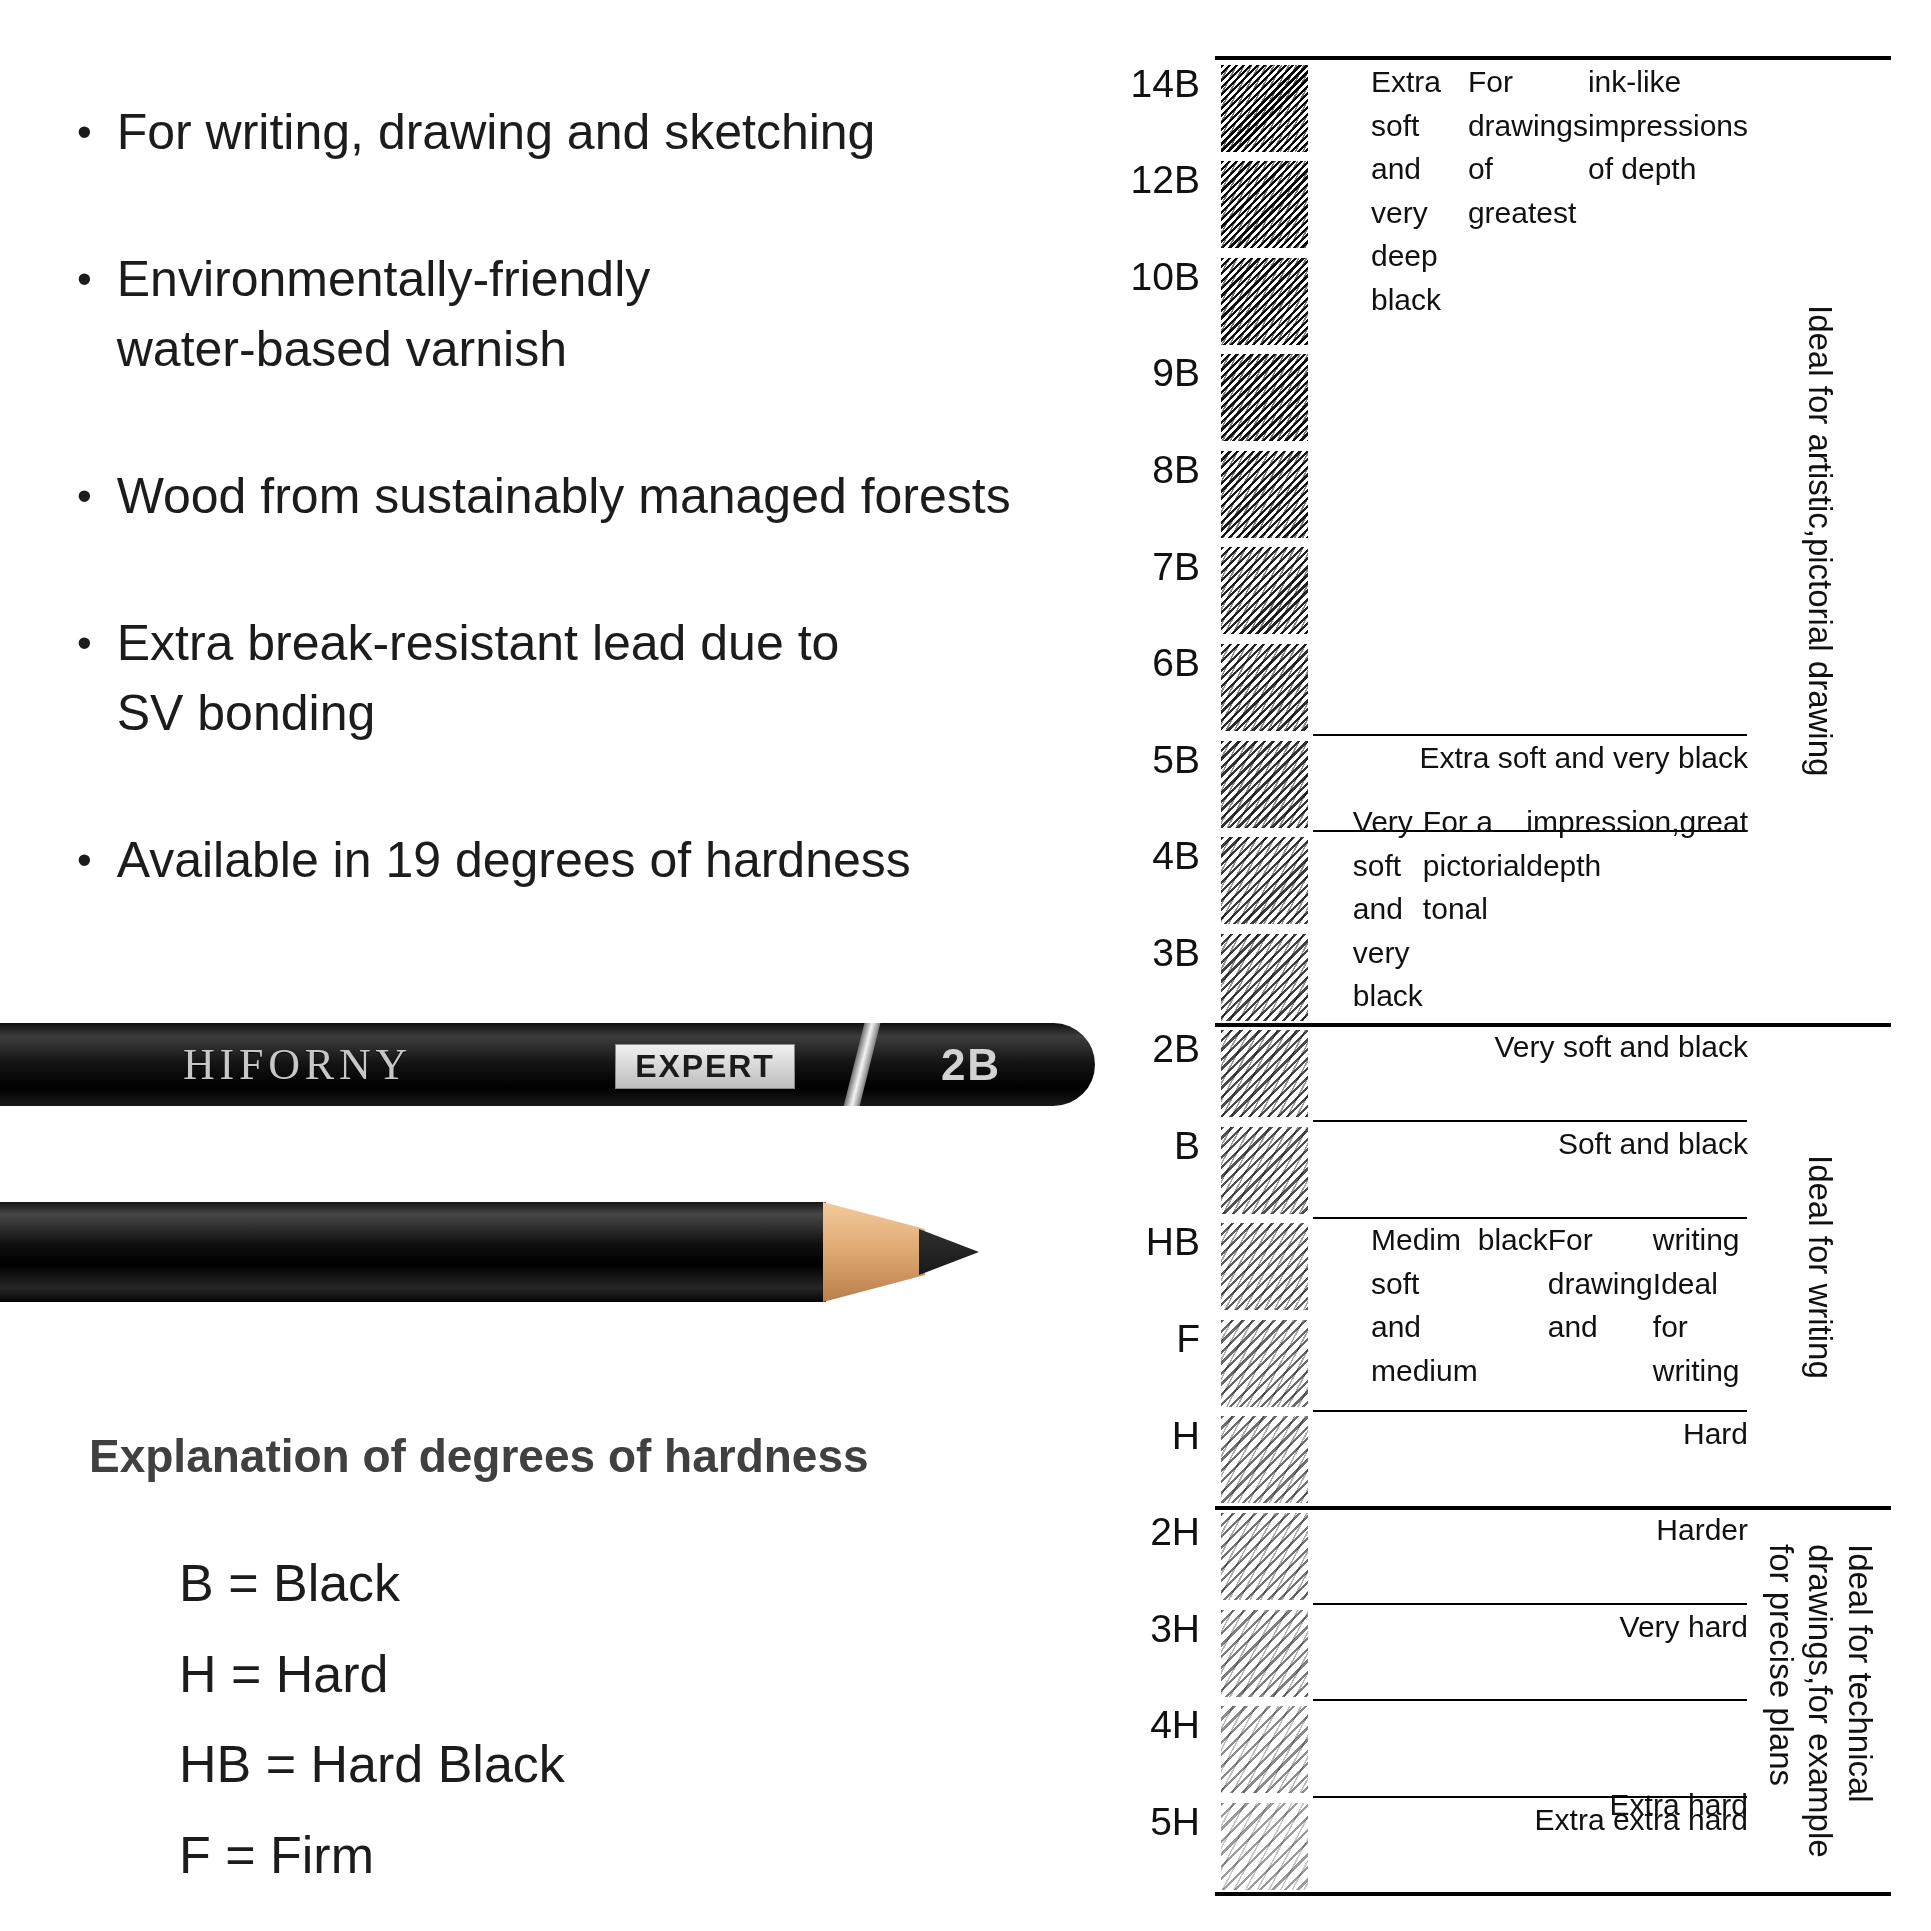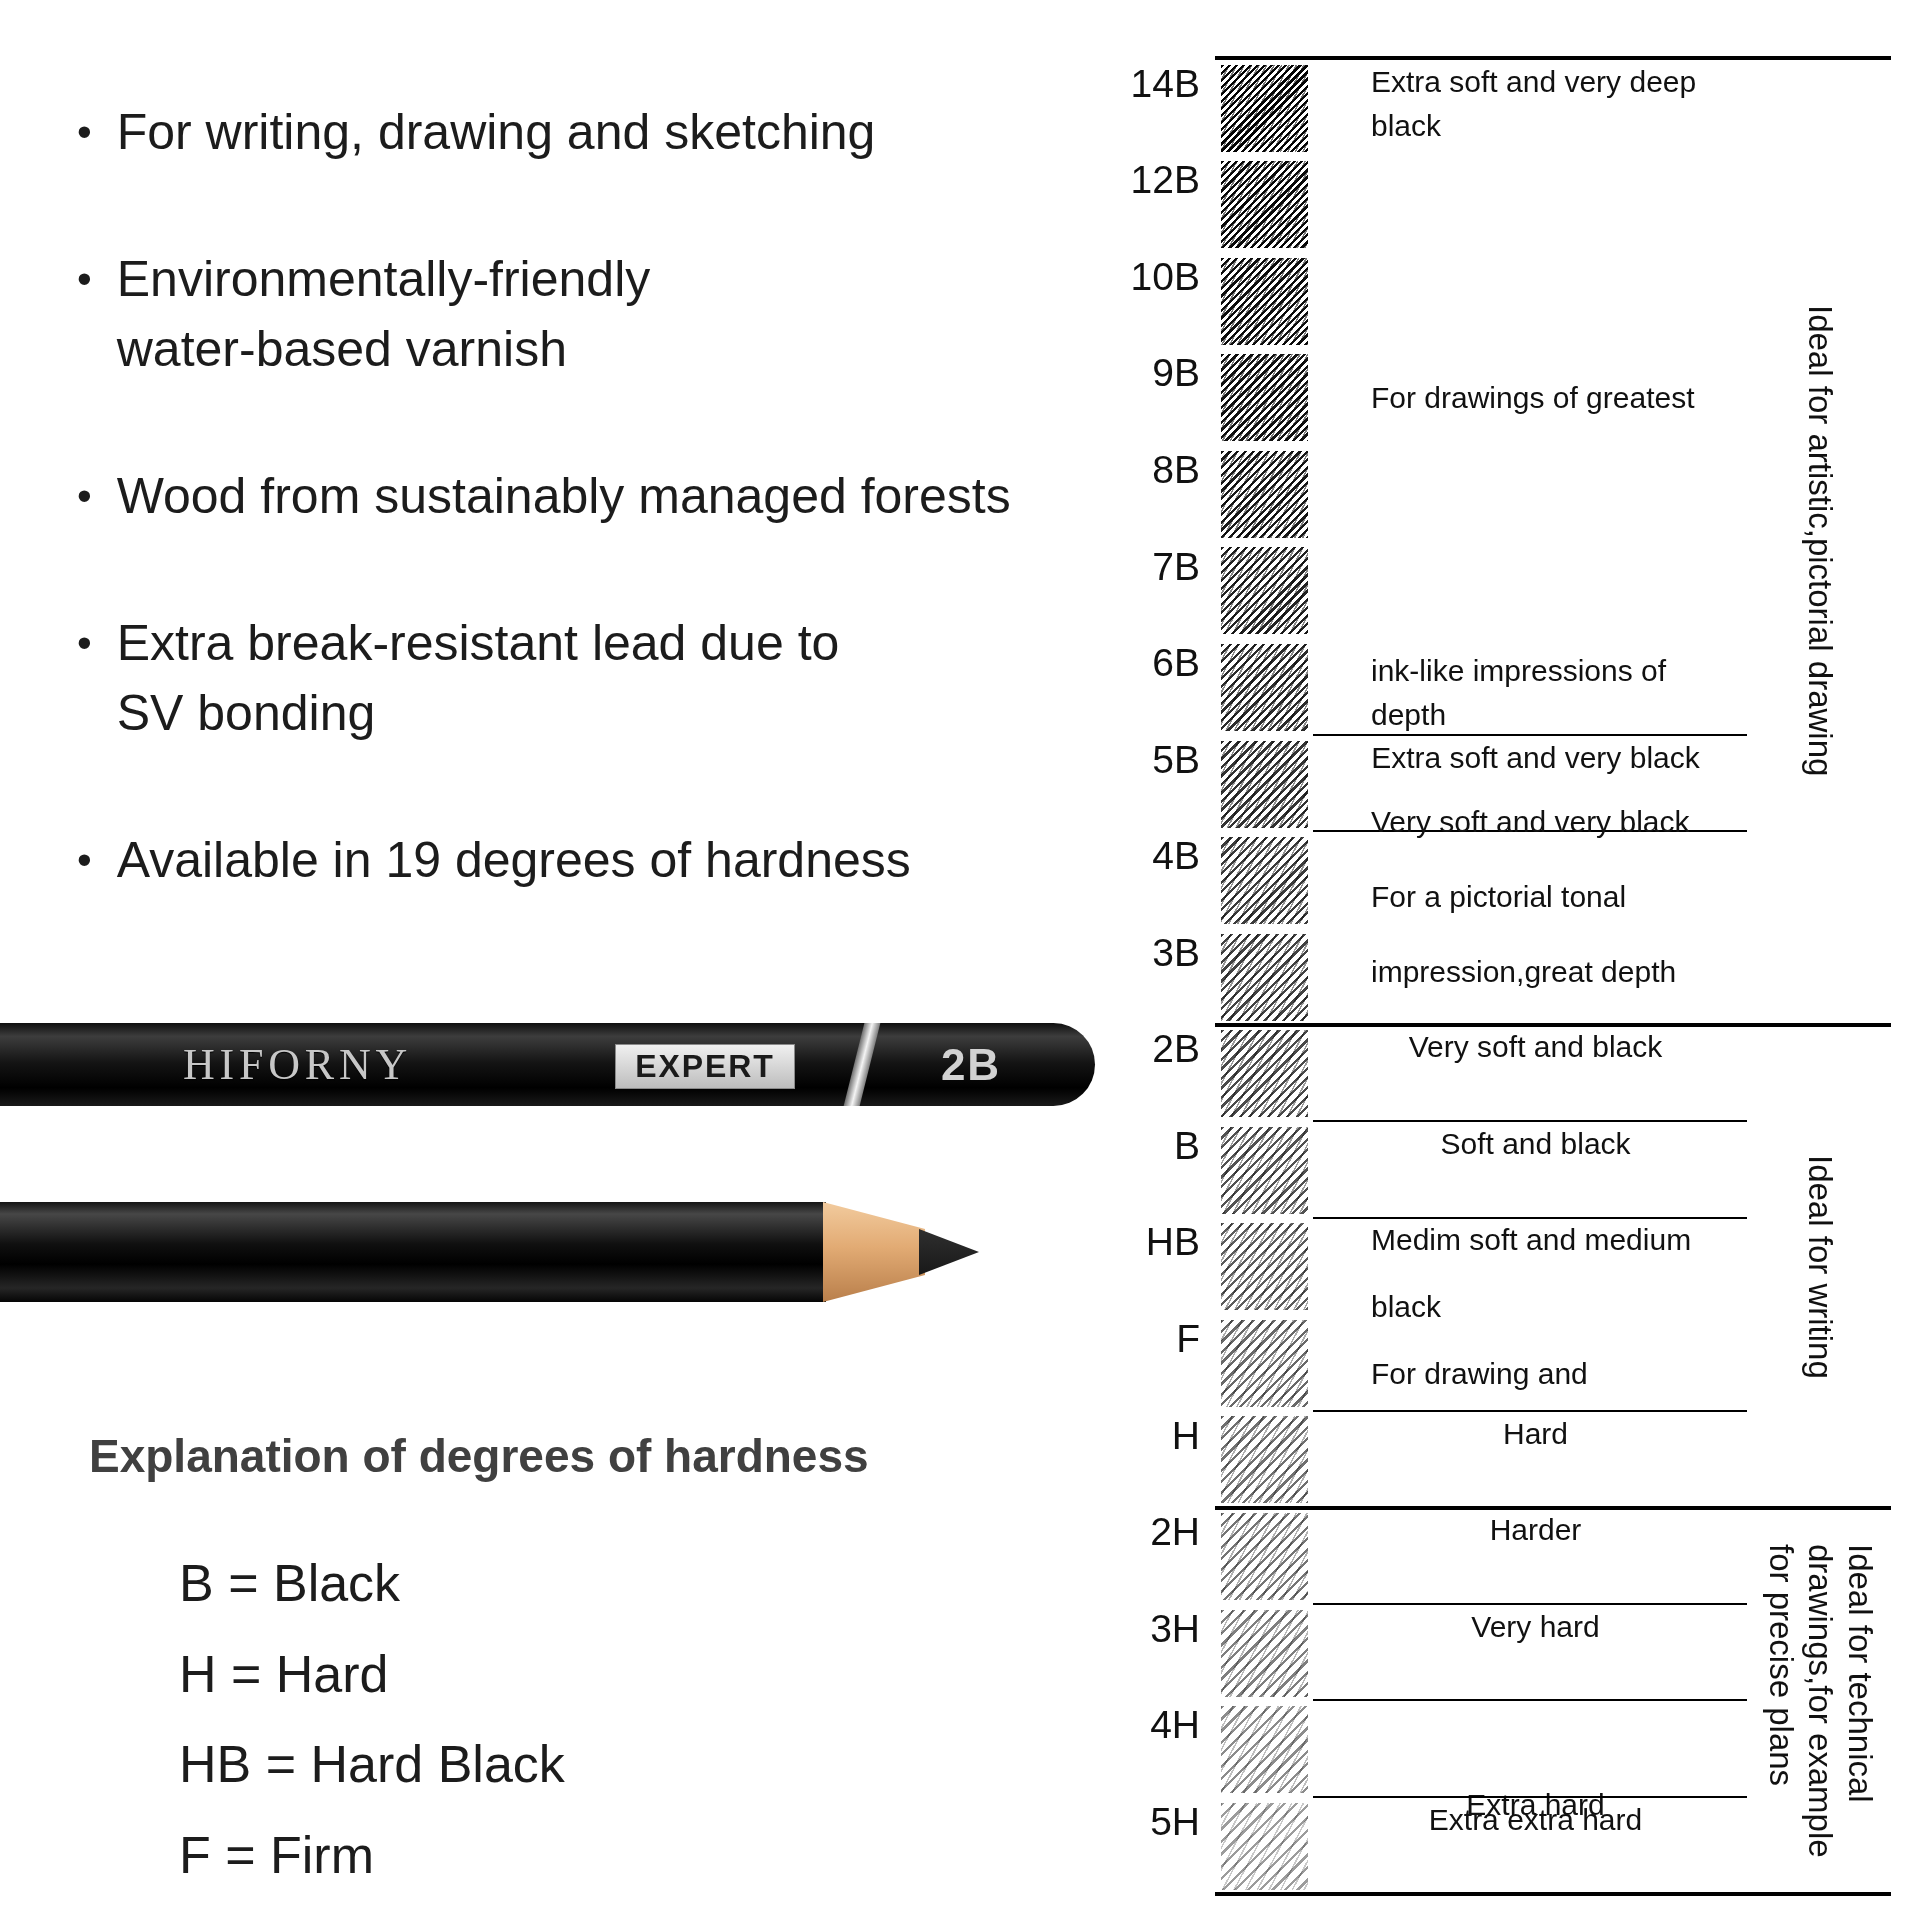--- a/index.html
+++ b/index.html
@@ -60,22 +60,22 @@
   
   .expl-title{position:absolute;left:89px;top:1429px;font-size:46px;font-weight:bold;color:#404040;}
   .legend{position:absolute;left:179px;top:1550px;}
   .legend-item{font-size:52px;line-height:1.3;margin-bottom:23px;color:#1c1c1c;}
 
   
   .chart{position:absolute;left:1130px;top:0;width:801px;height:1931px;}
   .grade-label{position:absolute;left:0;width:70px;text-align:right;font-size:39px;color:#111;}
   .swatch{position:absolute;left:91px;width:87px;height:87px;background-color:#fff;}
   .desc{
-    position:absolute;left:193px;width:425px;display:flex;flex-direction:column;
-    justify-content:space-between;font-size:30px;line-height:1.45;color:#111;box-sizing:border-box;
+    position:absolute;left:193px;width:425px;display:flex;
+    justify-content:flex-end;font-size:30px;line-height:1.45;color:#111;box-sizing:border-box;
   }
   .desc.center{text-align:center;}
   .desc.left{padding-left:48px;text-align:left;}
   .sep-thin{position:absolute;left:183px;width:434px;height:1.9px;background:#000;}
   .sep-thick{position:absolute;left:85px;width:676px;height:3.9px;background:#000;}
   .side-label{
     position:absolute;left:618px;width:145px;
     display:flex;align-items:center;justify-content:center;
     writing-mode:vertical-rl;white-space:pre-line;
     font-size:33px;line-height:1.2;color:#111;
@@ -192,20 +192,21 @@
       </div>
       <div class="sep-thin" style="top: 1217px;"></div>
       <div class="grade-label" style="top: 1220px;">HB</div>
       <div class="swatch" style="top: 1223px; background-image: repeating-linear-gradient(135deg, rgba(0, 0, 0, 0.64) 0px, rgba(0, 0, 0, 0.64) 2.3px, rgba(255, 255, 255, 0) 2.3px, rgba(255, 255, 255, 0) 7.1px), repeating-linear-gradient(118deg, rgba(0, 0, 0, 0.35) 0px, rgba(0, 0, 0, 0.35) 1.5px, rgba(255, 255, 255, 0) 1.5px, rgba(255, 255, 255, 0) 8.7px);"></div>
       <div class="grade-label" style="top: 1317px;">F</div>
       <div class="swatch" style="top: 1320px; background-image: repeating-linear-gradient(135deg, rgba(0, 0, 0, 0.59) 0px, rgba(0, 0, 0, 0.59) 2.3px, rgba(255, 255, 255, 0) 2.3px, rgba(255, 255, 255, 0) 7.4px), repeating-linear-gradient(118deg, rgba(0, 0, 0, 0.32) 0px, rgba(0, 0, 0, 0.32) 1.5px, rgba(255, 255, 255, 0) 1.5px, rgba(255, 255, 255, 0) 9px);"></div>
       <div class="desc left" style="top: 1218px; height: 177px;">
         <div>Medim soft and medium</div>
         <div>black</div>
         <div>For drawing and</div>
+        <div>writing Ideal for writing</div>
       </div>
       <div class="sep-thin" style="top: 1410px;"></div>
       <div class="grade-label" style="top: 1414px;">H</div>
       <div class="swatch" style="top: 1416px; background-image: repeating-linear-gradient(135deg, rgba(0, 0, 0, 0.56) 0px, rgba(0, 0, 0, 0.56) 2.3px, rgba(255, 255, 255, 0) 2.3px, rgba(255, 255, 255, 0) 7.6px), repeating-linear-gradient(118deg, rgba(0, 0, 0, 0.31) 0px, rgba(0, 0, 0, 0.31) 1.5px, rgba(255, 255, 255, 0) 1.5px, rgba(255, 255, 255, 0) 9.2px);"></div>
       <div class="desc center" style="top: 1412px; height: 97px;">
         <div>Hard</div>
       </div>
       <div class="sep-thick" style="top: 1506px;"></div>
       <div class="grade-label" style="top: 1510px;">2H</div>
       <div class="swatch" style="top: 1513px; background-image: repeating-linear-gradient(135deg, rgba(0, 0, 0, 0.54) 0px, rgba(0, 0, 0, 0.54) 2.3px, rgba(255, 255, 255, 0) 2.3px, rgba(255, 255, 255, 0) 7.8px), repeating-linear-gradient(118deg, rgba(0, 0, 0, 0.3) 0px, rgba(0, 0, 0, 0.3) 1.5px, rgba(255, 255, 255, 0) 1.5px, rgba(255, 255, 255, 0) 9.4px);"></div>

